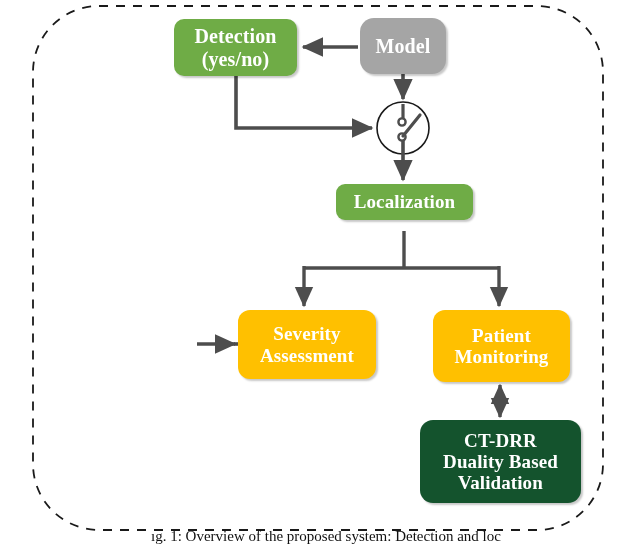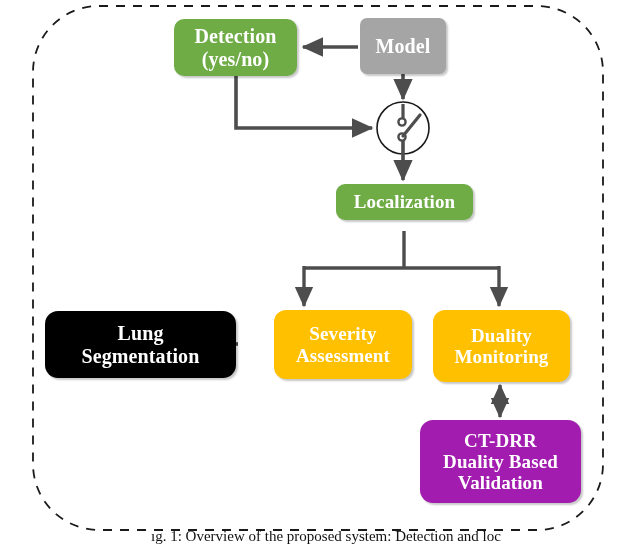--- a/index.html
+++ b/index.html
@@ -46,50 +46,49 @@
   .node-detection {
     left: 174px; top: 19px; width: 123px; height: 57px;
     background: #6FAC46;
     font-size: 20px;
     border-radius: 10px;
   }
   .node-model {
     left: 360px; top: 18px; width: 86px; height: 56px;
     background: #A5A5A5;
     font-size: 20px;
-    border-radius: 7px;
+    border-radius: 14px;
   }
   .node-localization {
     left: 336px; top: 184px; width: 137px; height: 36px;
     background: #6FAC46;
     font-size: 19px;
     border-radius: 9px;
   }
   .node-lung {
     left: 45px; top: 311px; width: 191px; height: 67px;
     background: #000000;
     font-size: 20px;
     border-radius: 13px;
   }
   .node-severity {
     left: 238px; top: 310px; width: 138px; height: 69px;
     background: #FFC000;
     font-size: 19px;
     border-radius: 12px;
-    margin-left: 36px;
   }
   .node-patient {
     left: 433px; top: 310px; width: 137px; height: 72px;
     background: #FFC000;
     font-size: 19px;
     border-radius: 12px;
   }
   .node-ctdrr {
     left: 420px; top: 420px; width: 161px; height: 83px;
-    background: #a21caf;
+    background: #14532d;
     font-size: 19px;
     border-radius: 13px;
   }
   .caption {
     position: absolute;
     left: 8px;
     top: 528px;
     width: 636px;
     font-family: "Liberation Serif", serif;
     font-size: 15px;
@@ -141,27 +140,25 @@
     <line x1="500" y1="385" x2="500" y2="417" stroke="#4D4D4D" stroke-width="3.4" marker-end="url(#arrowhead)" marker-start="url(#arrowhead-start)"></line>
   </svg>
 
   <div class="node-box node-detection">Detection
 (yes/no)</div>
 
   <div class="node-box node-model">Model</div>
 
   <div class="node-box node-localization">Localization</div>
 
-  <div class="node-box node-lung">Lung
-Segmentation</div>
 
   <div class="node-box node-severity">Severity
 Assessment</div>
 
-  <div class="node-box node-patient">Duality
+  <div class="node-box node-patient">Patient
 Monitoring</div>
 
   <div class="node-box node-ctdrr">CT-DRR
 Duality Based
 Validation</div>
 
   <div class="caption">ıg. 1: Overview of the proposed system: Detection and loc</div>
 
 </div>
 

